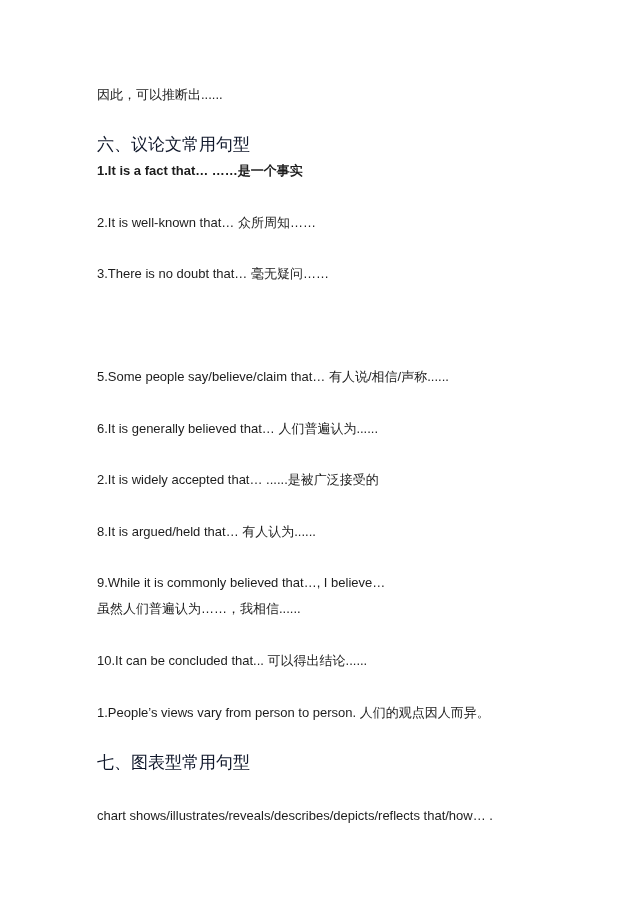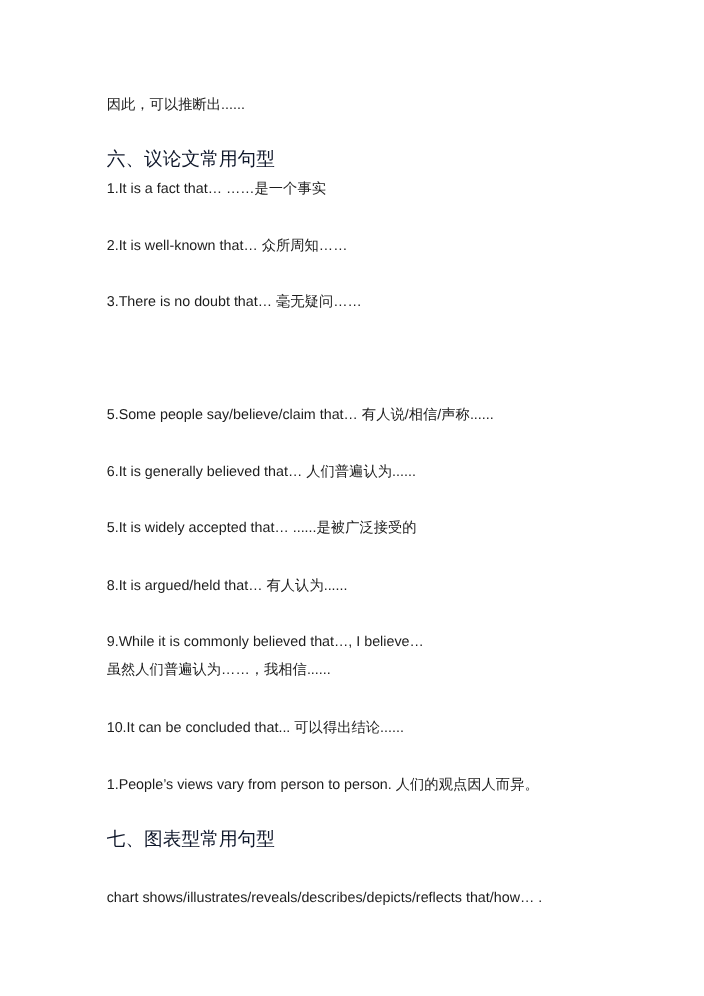--- a/index.html
+++ b/index.html
@@ -40,26 +40,26 @@
   </style>
 </head>
 <body>
 
 <div class="page">
 
   <div class="line" style="top:86px;">因此，可以推断出......</div>
 
   <div class="heading" style="top:134px;">六、议论文常用句型</div>
 
-  <div class="line" style="top:162px;">1.It is a fact that… ……是一个事实</div>
+  <div class="line" style="top:162px;font-weight:bold;">1.It is a fact that… ……是一个事实</div>
   <div class="line" style="top:214px;">2.It is well-known that… 众所周知……</div>
   <div class="line" style="top:265px;">3.There is no doubt that… 毫无疑问……</div>
   <div class="line" style="top:368px;">5.Some people say/believe/claim that… 有人说/相信/声称......</div>
   <div class="line" style="top:420px;">6.It is generally believed that… 人们普遍认为......</div>
-  <div class="line" style="top:471px;">5.It is widely accepted that… ......是被广泛接受的</div>
+  <div class="line" style="top:471px;">2.It is widely accepted that… ......是被广泛接受的</div>
   <div class="line" style="top:523px;">8.It is argued/held that… 有人认为......</div>
   <div class="line" style="top:574px;">9.While it is commonly believed that…, I believe…</div>
   <div class="line" style="top:600px;">虽然人们普遍认为……，我相信......</div>
   <div class="line" style="top:652px;">10.It can be concluded that... 可以得出结论......</div>
   <div class="line" style="top:704px;">1.People’s views vary from person to person. 人们的观点因人而异。</div>
 
   <div class="heading" style="top:752px;">七、图表型常用句型</div>
 
   <div class="line" style="top:807px;">chart shows/illustrates/reveals/describes/depicts/reflects that/how… .</div>
 

